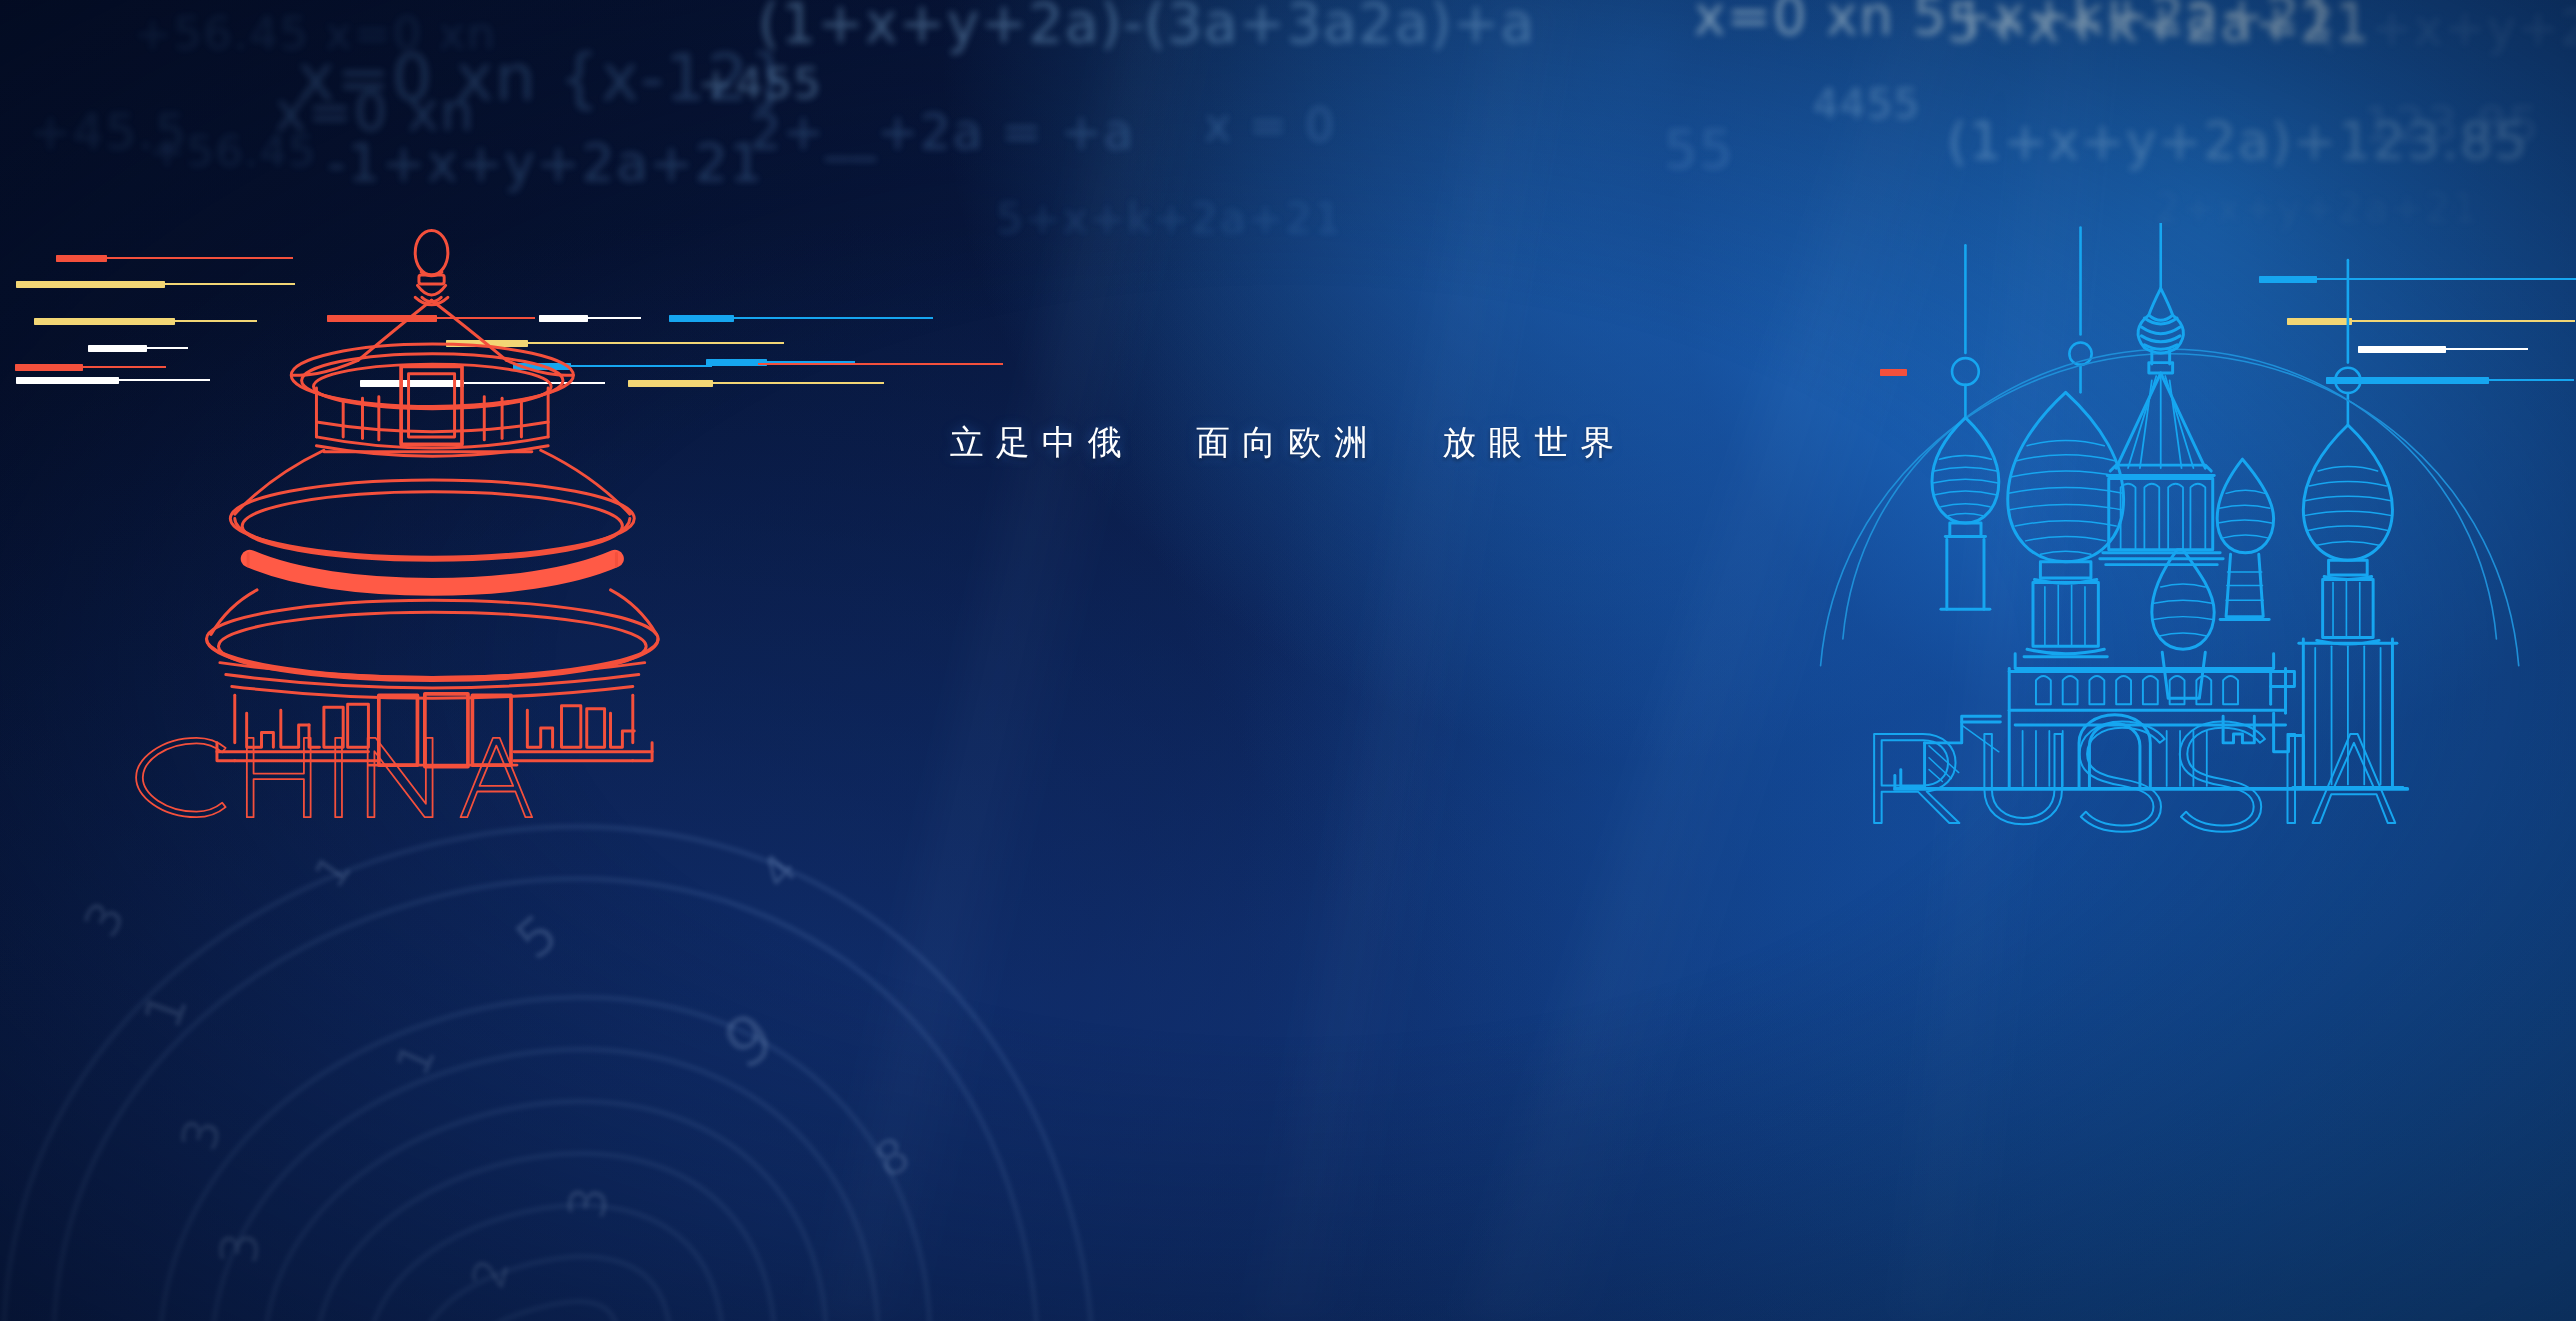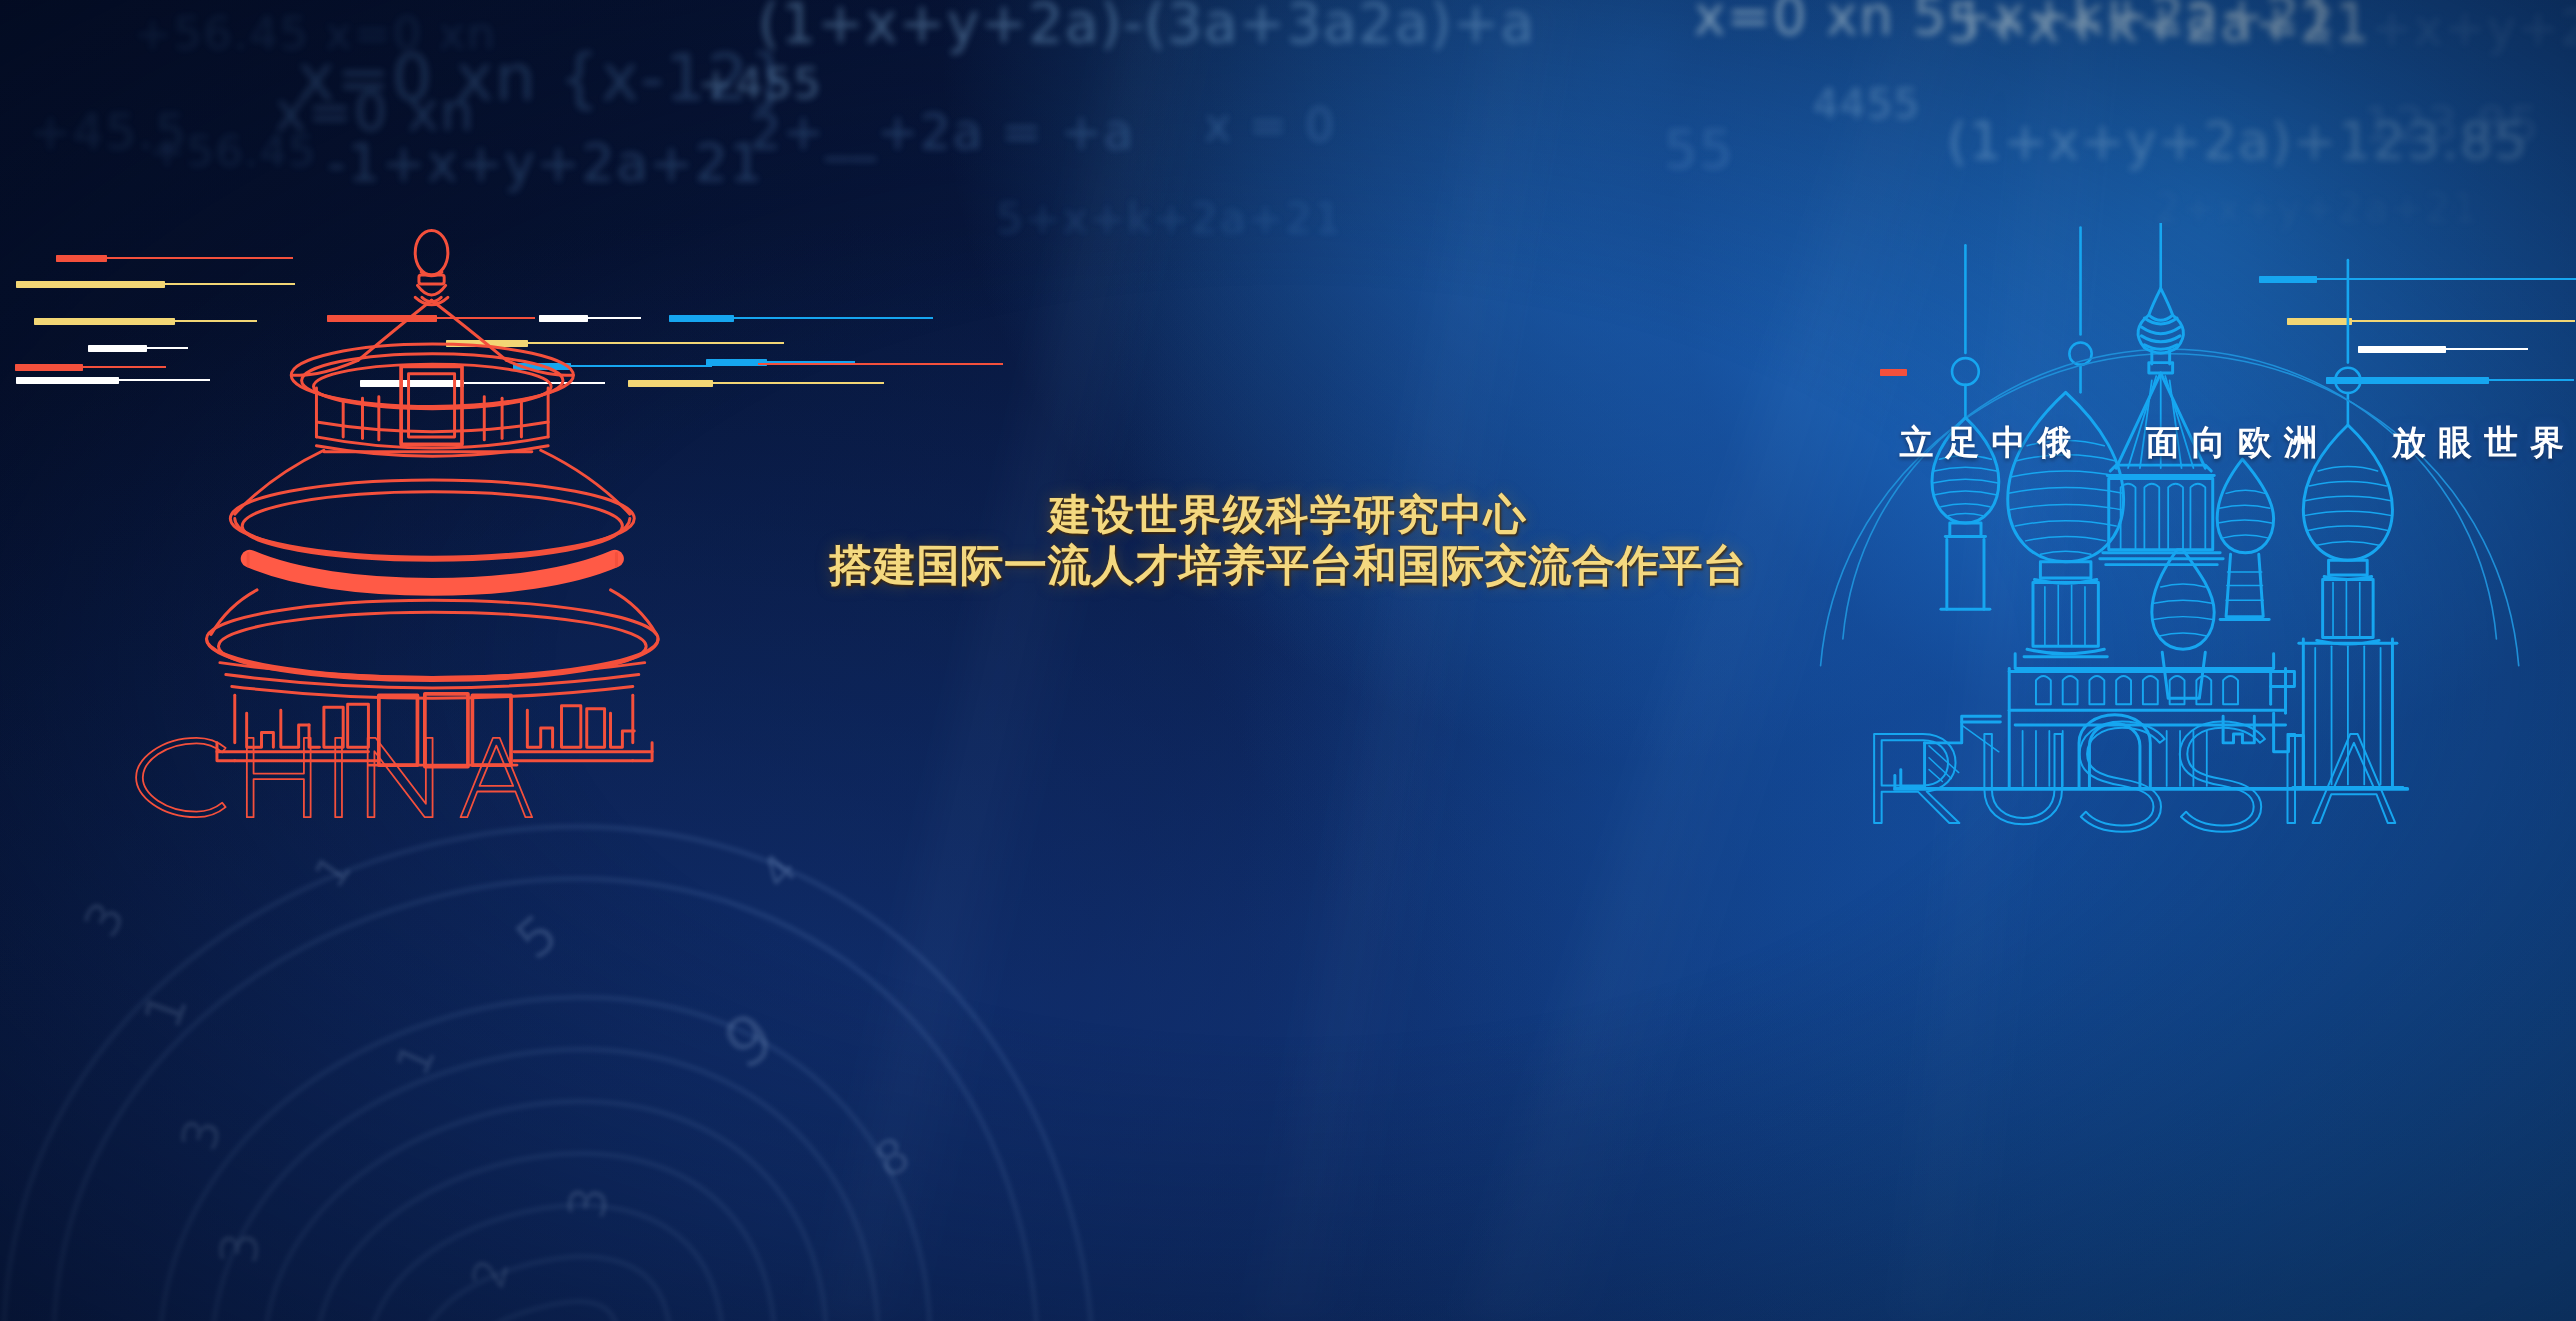--- a/index.html
+++ b/index.html
@@ -97,24 +97,23 @@
     left:0; right:0;
     top:425px;
     text-align:center;
     z-index:20;
   }
   .tagline{
     font-size:34px;
     line-height:1;
     color:#ffffff;
     letter-spacing:12px;
-    font-weight:700;
+    font-weight:400;
     text-shadow:0 0 10.4px rgba(40,90,170,.85), 0 1.5px 4.5px rgba(0,0,0,.55);
     margin-bottom:31px;
-    text-align:right;
   }
   .tagline .gap{ display:inline-block; width:19.3px; }
   .headline{
     font-size:42px;
     line-height:1.18;
     color:#F4D980;
     font-weight:700;
     letter-spacing:1.5px;
     text-shadow:
       0 0 1.5px rgba(120,70,0,.85),
@@ -599,20 +598,16 @@
   </div>
 
   <div class="copy">
     <div class="tagline">
       <span>立足中俄</span>
       <span class="gap"></span>
       <span>面向欧洲</span>
       <span class="gap"></span>
       <span>放眼世界</span>
     </div>
-    <div class="headline">
-      <div>建设世界级科学研究中心</div>
-      <div class="l2">搭建国际一流人才培养平台和国际交流合作平台</div>
-    </div>
   </div>
 
 </div>
 
 
 </body></html>

